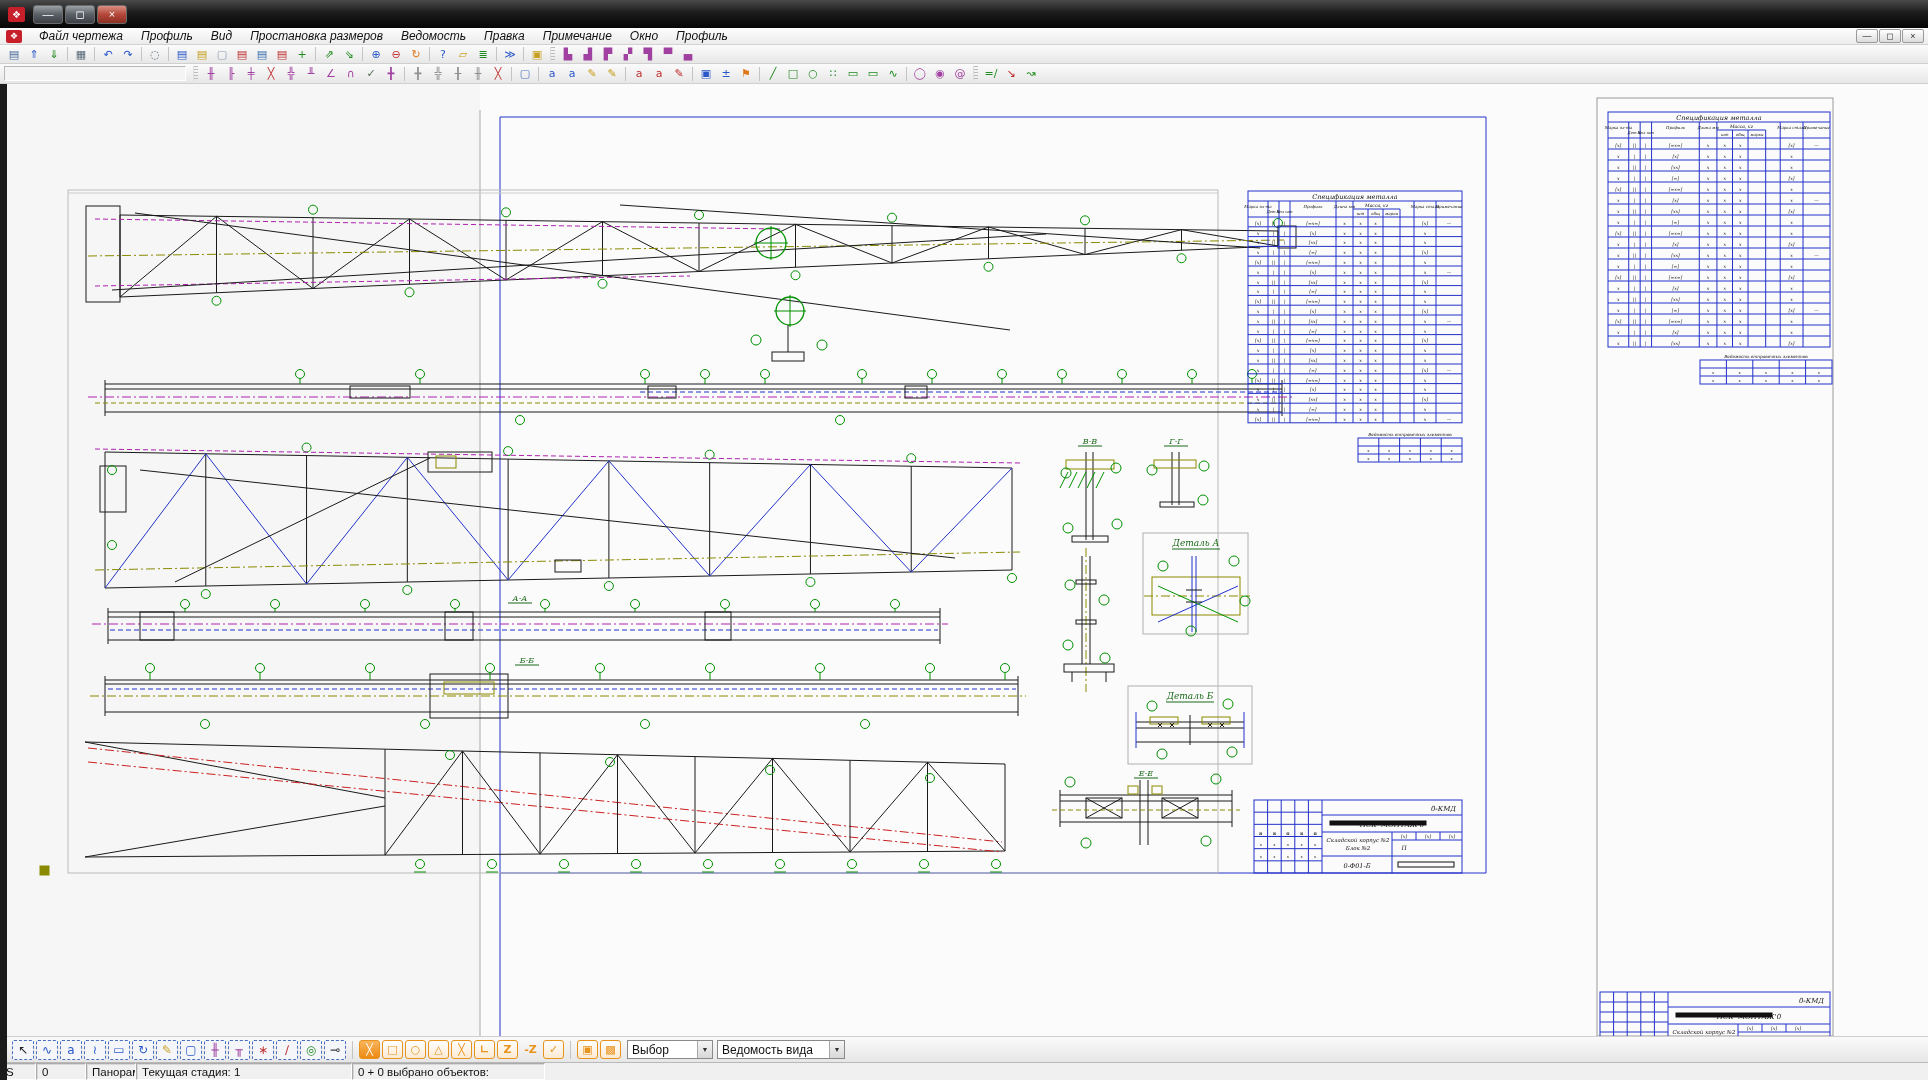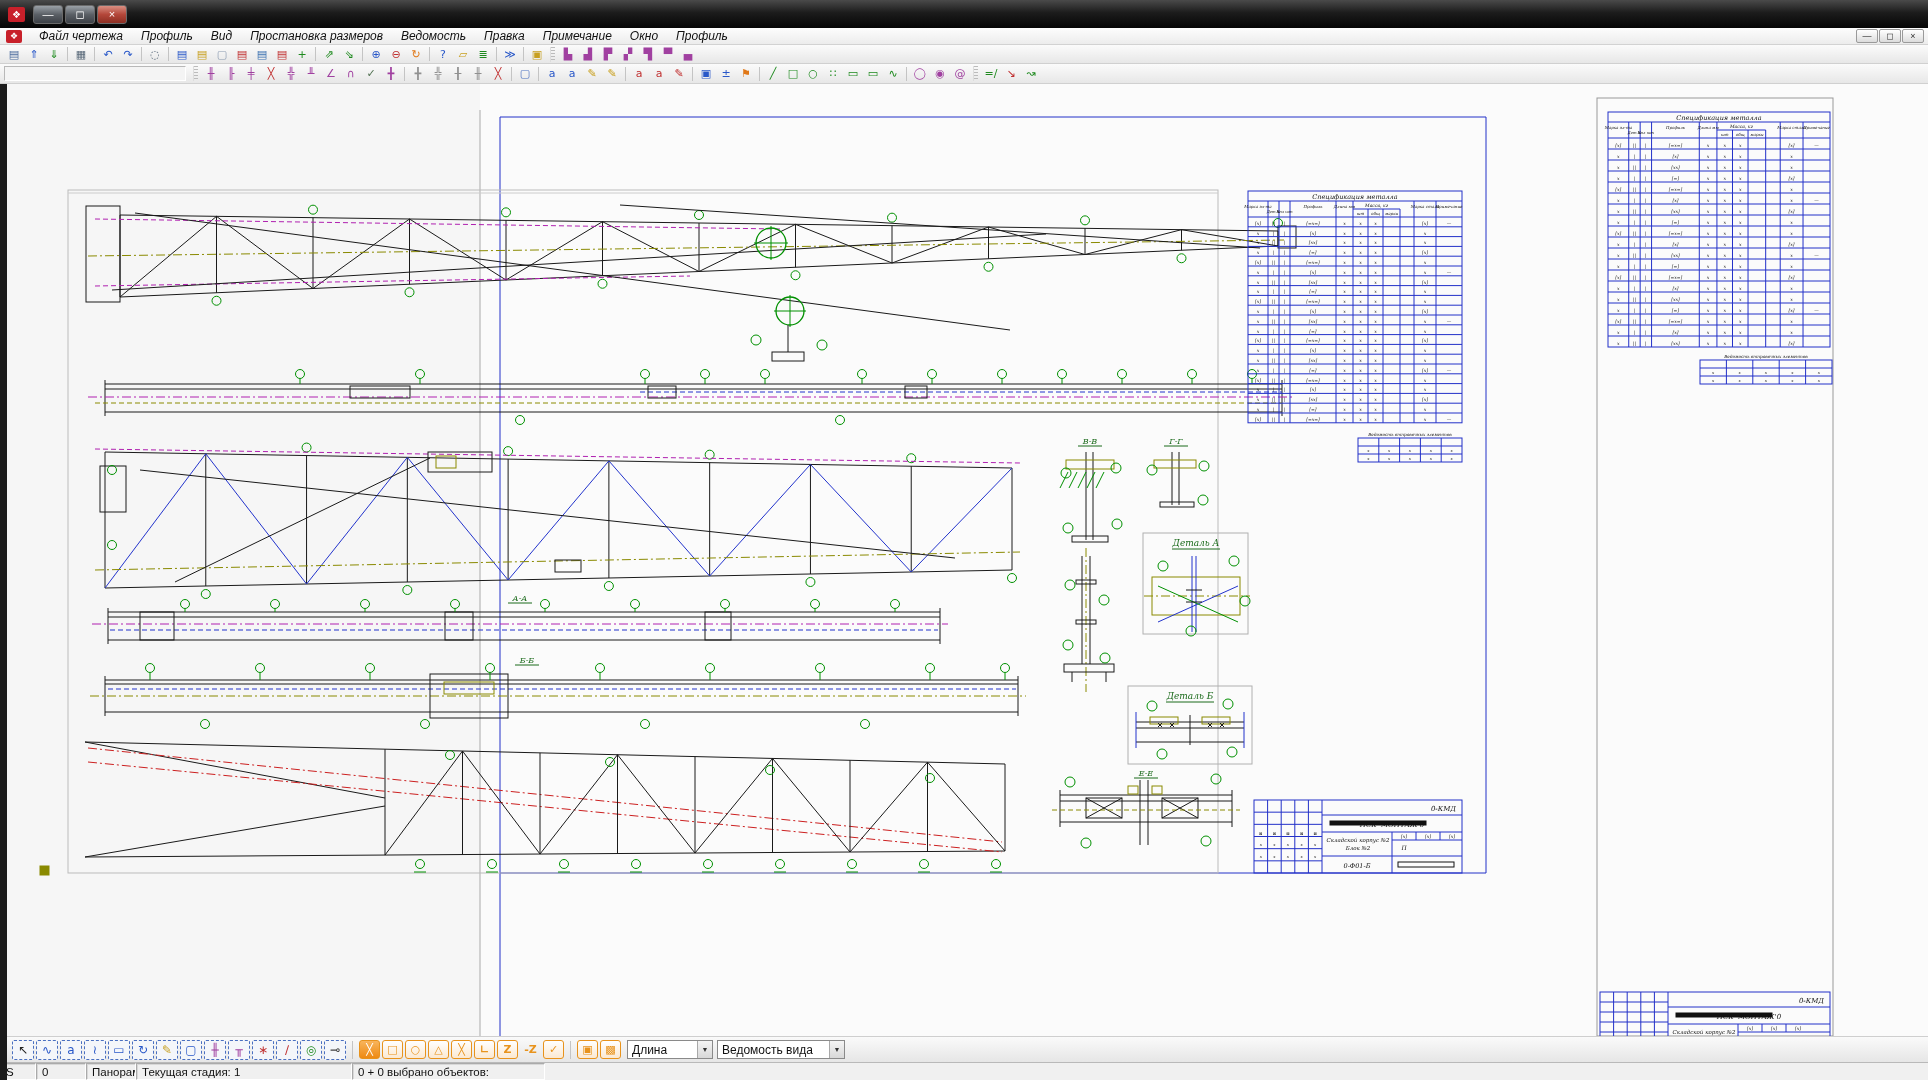--- a/index.html
+++ b/index.html
@@ -1148,21 +1148,21 @@
         <div class="oicon flat">-Z</div>
         <div class="oicon">✓</div>
       </div>
     <div class="bsep"></div>
     <div id="bbExtra" style="display:flex;gap:2px;">
         <div class="oicon">▣</div>
         <div class="oicon">▩</div>
       </div>
     <div id="bbCombos" style="display:flex;">
         <div class="combo" style="width: 86px;">
-          <div class="val">Длина</div>
+          <div class="val">Выбор</div>
           <div class="arr">▼</div>
         </div>
         <div class="combo" style="width: 128px;">
           <div class="val">Ведомость вида</div>
           <div class="arr">▼</div>
         </div>
       </div>
   </div>
 
   <div class="statusbar">

